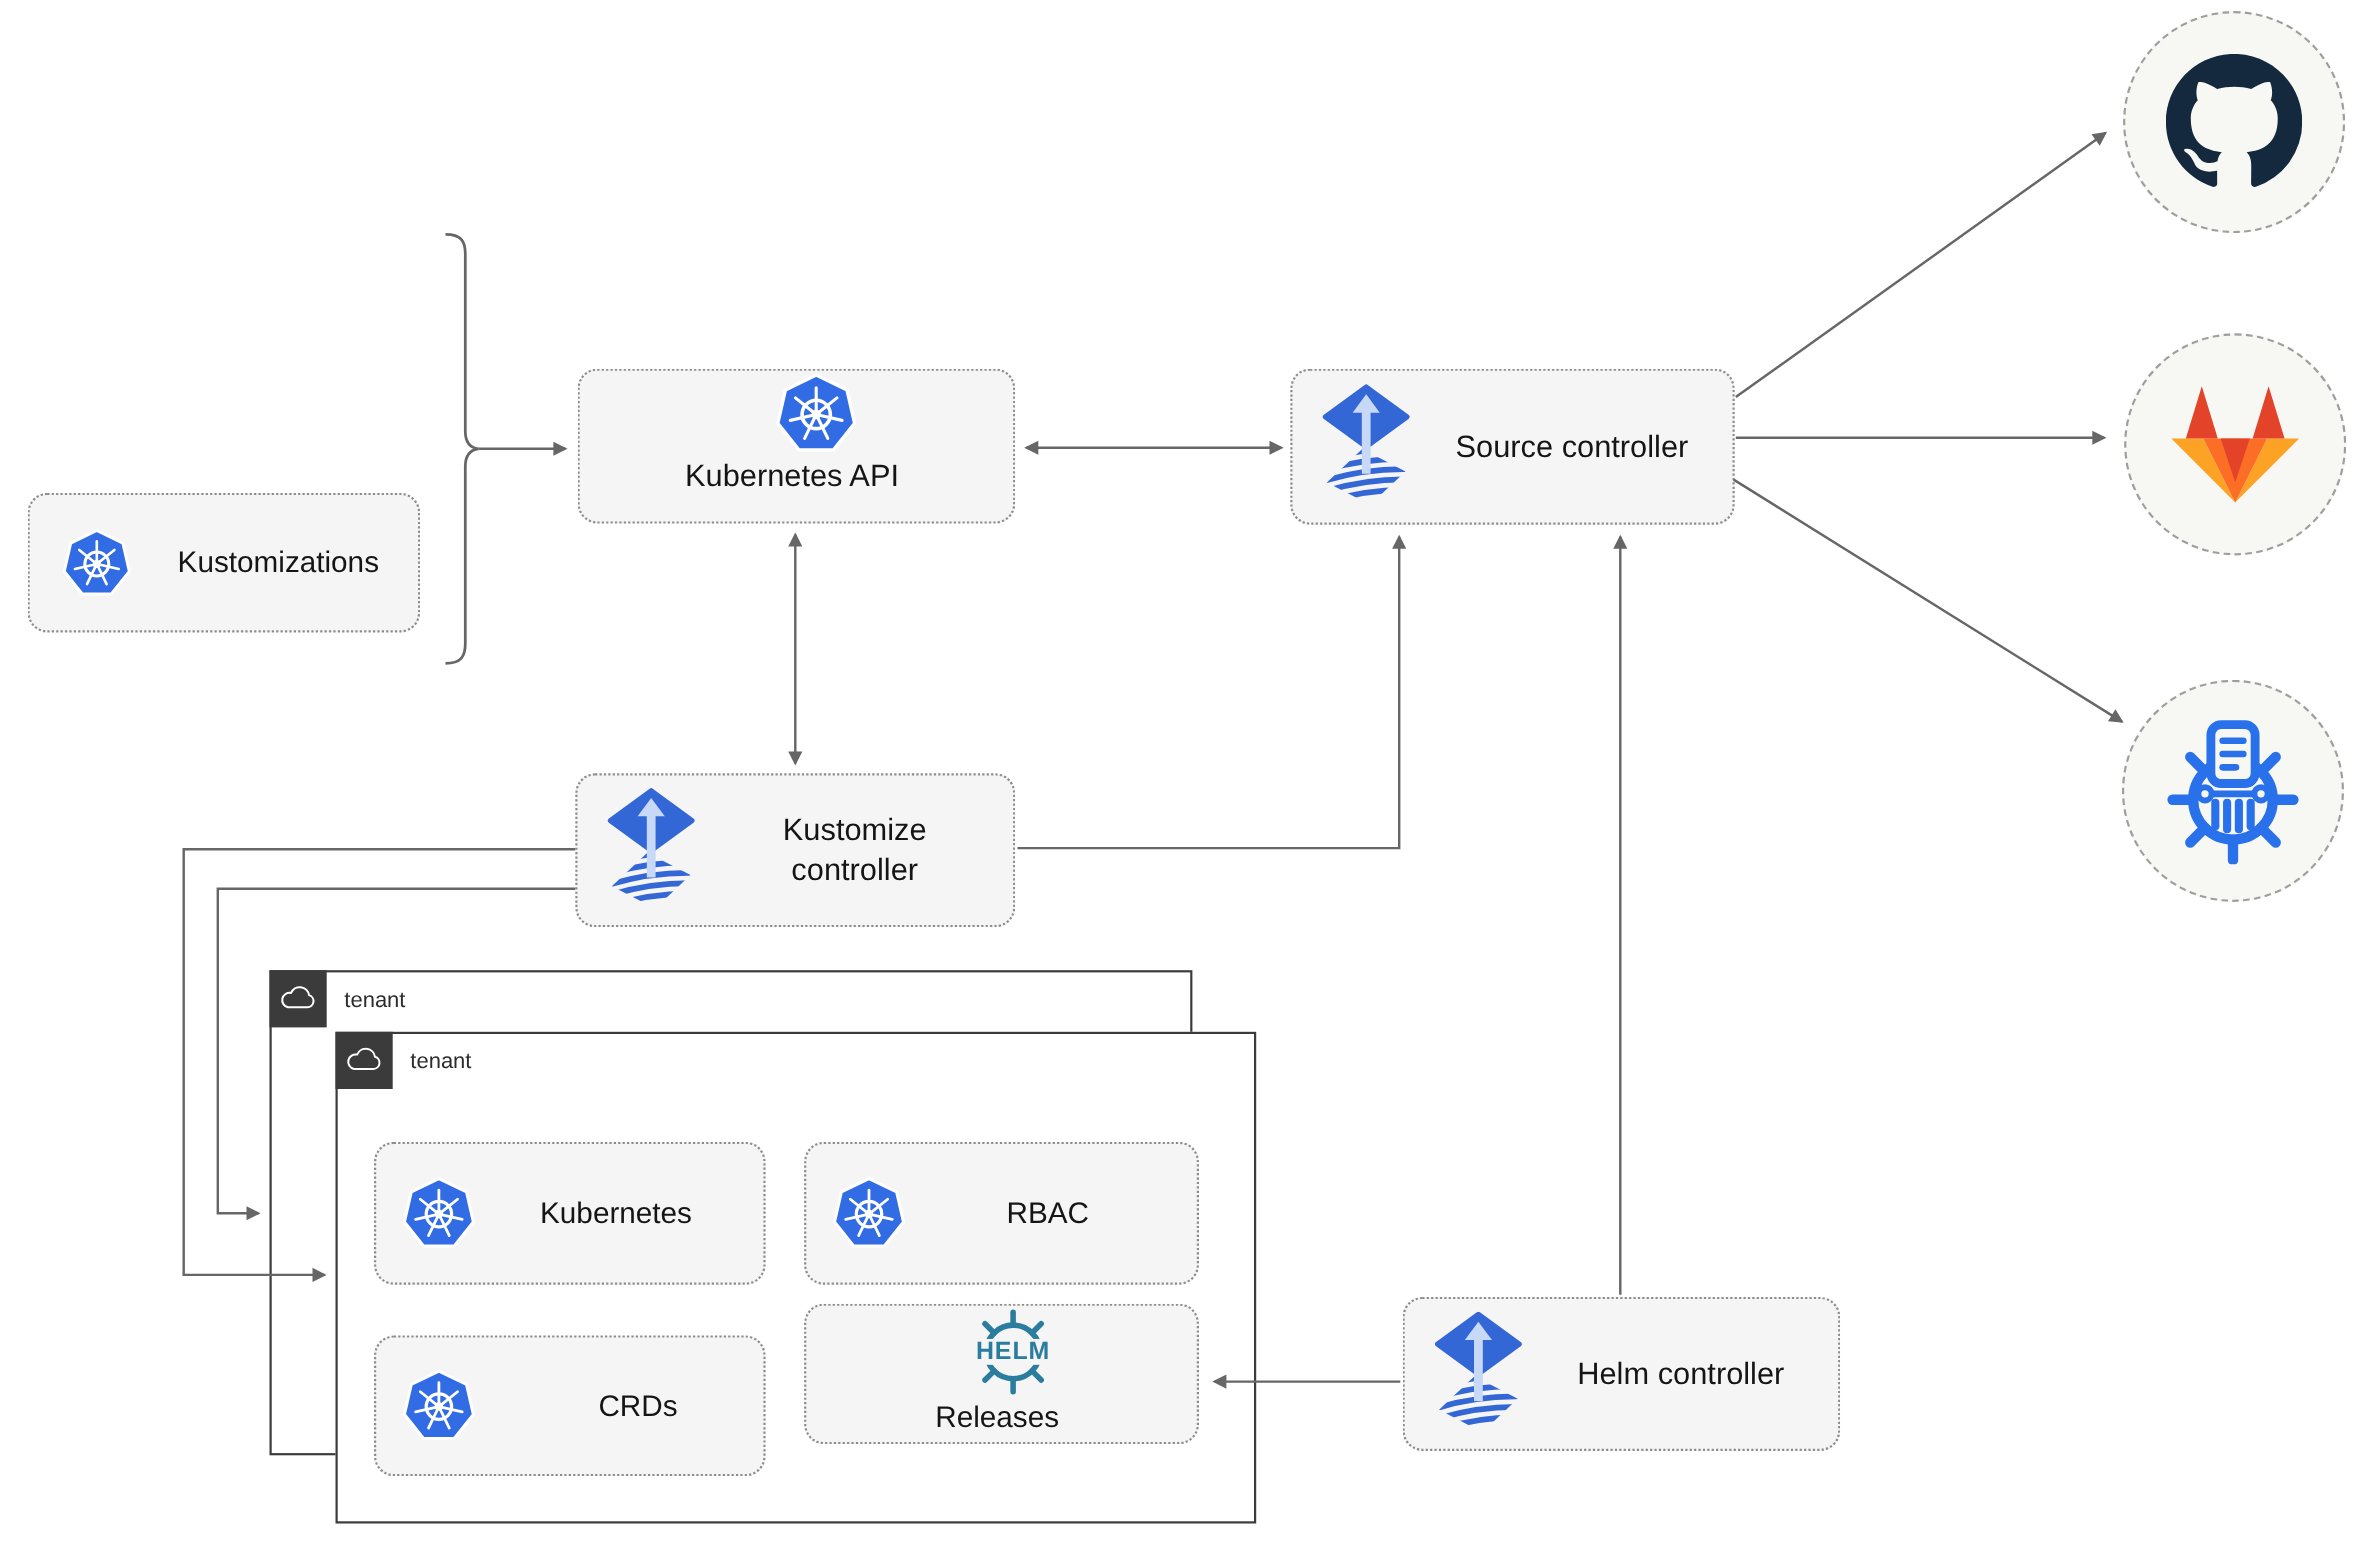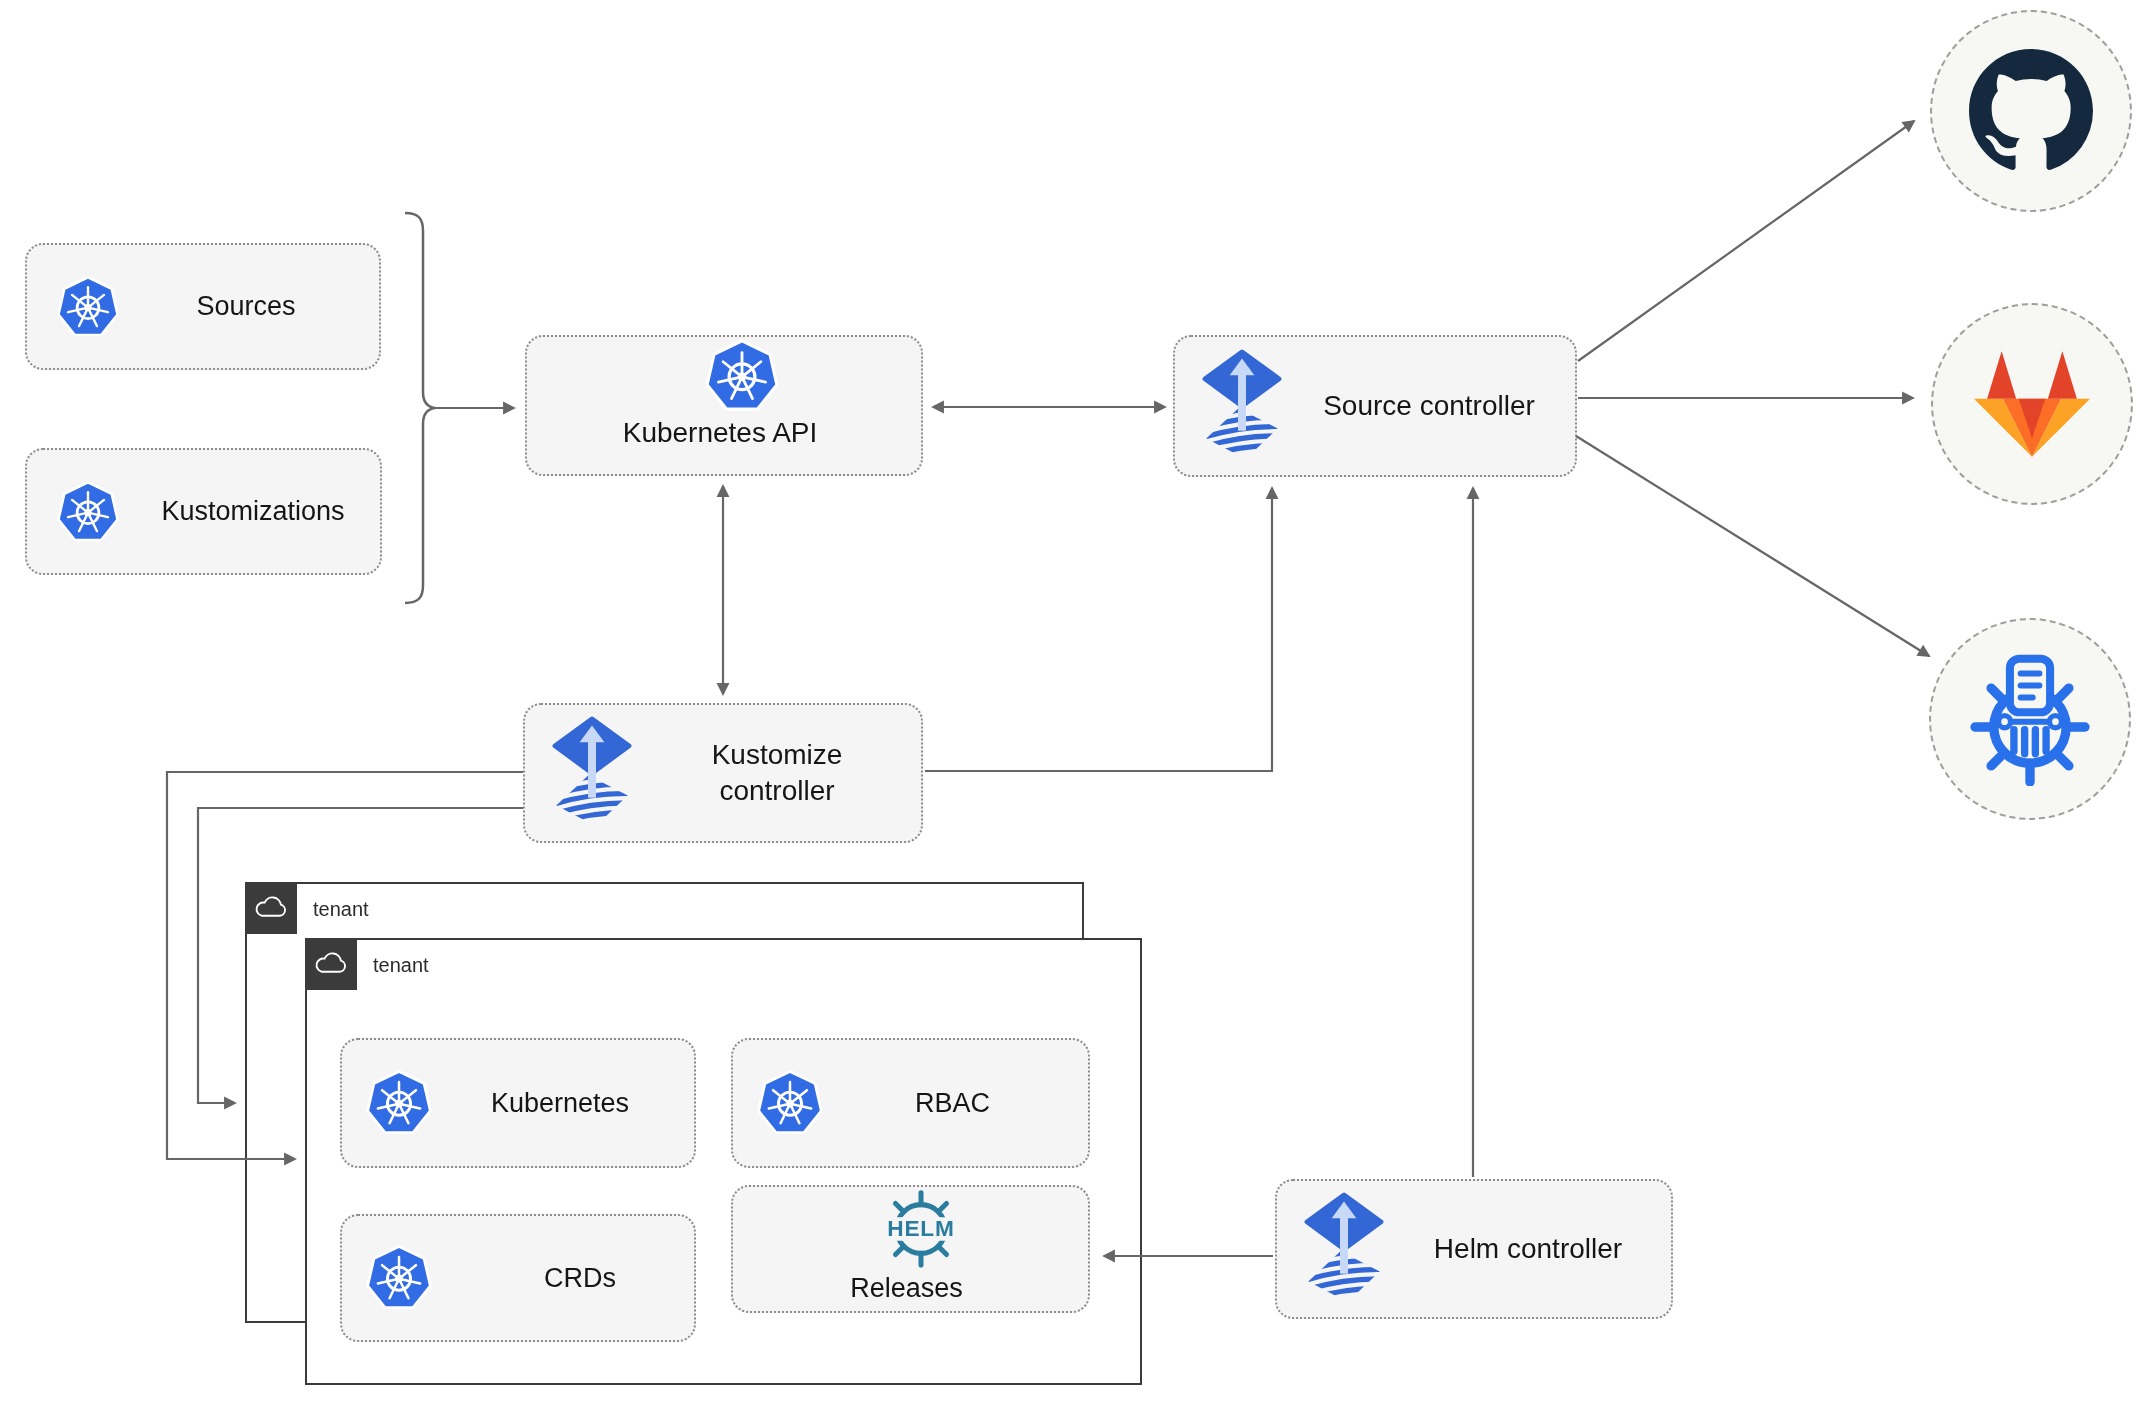--- a/index.html
+++ b/index.html
@@ -143,26 +143,20 @@
 
   <div class="tenant" style="left:305px;top:938px;width:837px;height:447px;">
     <div class="badge">
       <svg width="34" height="24">
           <use href="#sym-cloud"></use>
         </svg>
     </div>
     <span class="tlabel">tenant</span>
   </div>
 
-  <div class="node" style="left:25px;top:243px;width:356px;height:127px;">
-    <svg class="ic" width="66" height="66" style="margin-left:28px">
-        <use href="#sym-k8s"></use>
-      </svg>
-    <span class="lbl">Sources</span>
-  </div>
 
   <div class="node" style="left:25px;top:448px;width:357px;height:127px;gap:13px;">
     <svg class="ic" width="66" height="66" style="margin-left:28px">
         <use href="#sym-k8s"></use>
       </svg>
     <span class="lbl">Kustomizations</span>
   </div>
 
   <div class="node ctrl" style="left:525px;top:335px;width:398px;height:141px;flex-direction:column;">
     <svg class="ic" width="78" height="78" style="margin-left:36px">

